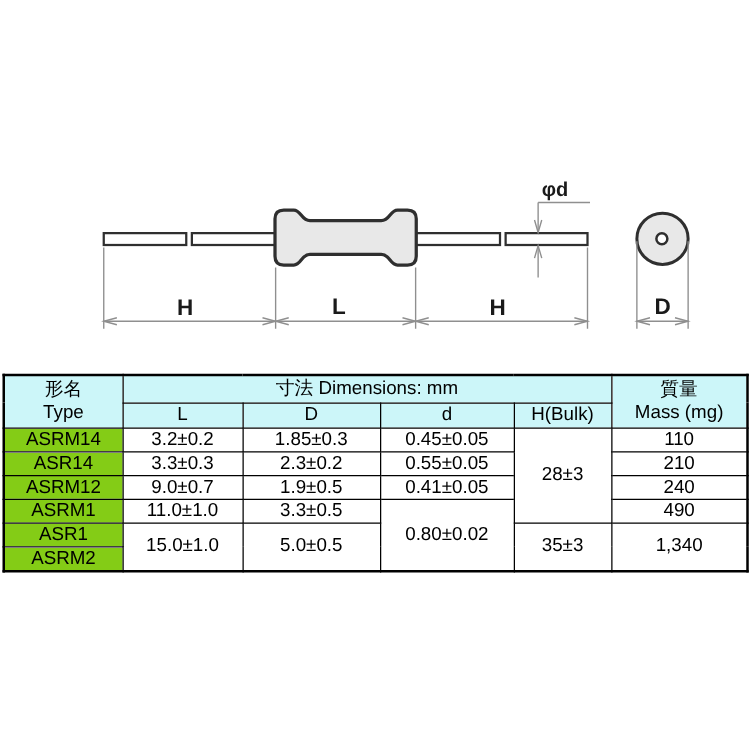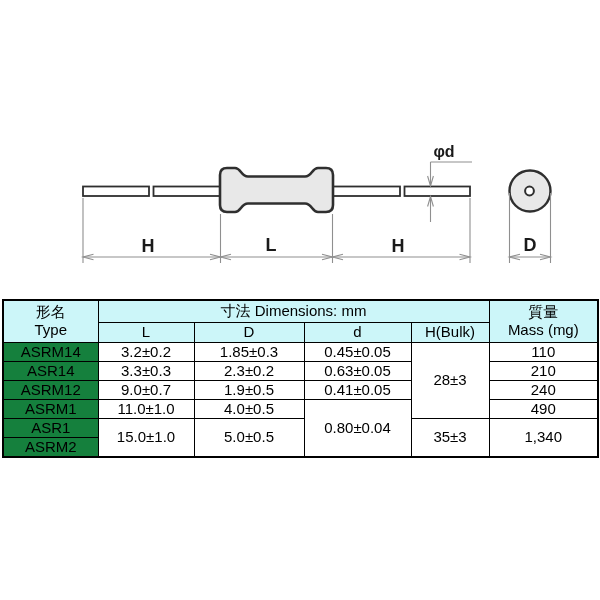--- a/index.html
+++ b/index.html
@@ -7,21 +7,21 @@
           font-family:"Liberation Sans","DejaVu Sans",sans-serif;color:#000;}
   .diagram-svg{position:absolute;left:0;top:0;}
   .dim-label{font-family:"Liberation Sans","DejaVu Sans",sans-serif;font-size:18px;font-weight:bold;fill:#1a1a1a;}
   .phi-label{font-family:"Liberation Sans","DejaVu Sans",sans-serif;font-size:16px;font-weight:bold;fill:#1a1a1a;}
 
   table.spec{position:absolute;left:2px;top:299px;width:595px;border-collapse:collapse;table-layout:fixed;
              border:2px solid #000;}
   table.spec td{border:1px solid #000;text-align:center;vertical-align:middle;padding:0;
                 font-size:15px;line-height:18px;color:#000;overflow:hidden;white-space:nowrap;}
   td.hdr{background:#ccf6f9;}
-  td.typecol{background:#15803d;}
+  td.typecol{background:#84cc16;}
   tr.hr1{height:22px;}
   tr.hr2{height:20px;}
   tr.dr{height:19px;}
 </style>
 </head>
 <body>
 
 <div class="canvas">
 
   <svg class="diagram-svg" width="600" height="296" viewBox="0 0 600 296" xmlns="http://www.w3.org/2000/svg">
@@ -113,35 +113,35 @@
         <td>3.2±0.2</td>
         <td>1.85±0.3</td>
         <td>0.45±0.05</td>
         <td rowspan="4">28±3</td>
         <td>110</td>
       </tr>
       <tr class="dr">
         <td class="typecol">ASR14</td>
         <td>3.3±0.3</td>
         <td>2.3±0.2</td>
-        <td>0.63±0.05</td>
+        <td>0.55±0.05</td>
         <td>210</td>
       </tr>
       <tr class="dr">
         <td class="typecol">ASRM12</td>
         <td>9.0±0.7</td>
         <td>1.9±0.5</td>
         <td>0.41±0.05</td>
         <td>240</td>
       </tr>
       <tr class="dr">
         <td class="typecol">ASRM1</td>
         <td>11.0±1.0</td>
-        <td>4.0±0.5</td>
-        <td rowspan="3">0.80±0.04</td>
+        <td>3.3±0.5</td>
+        <td rowspan="3">0.80±0.02</td>
         <td>490</td>
       </tr>
       <tr class="dr">
         <td class="typecol">ASR1</td>
         <td rowspan="2">15.0±1.0</td>
         <td rowspan="2">5.0±0.5</td>
         <td rowspan="2">35±3</td>
         <td rowspan="2">1,340</td>
       </tr>
       <tr class="dr">

